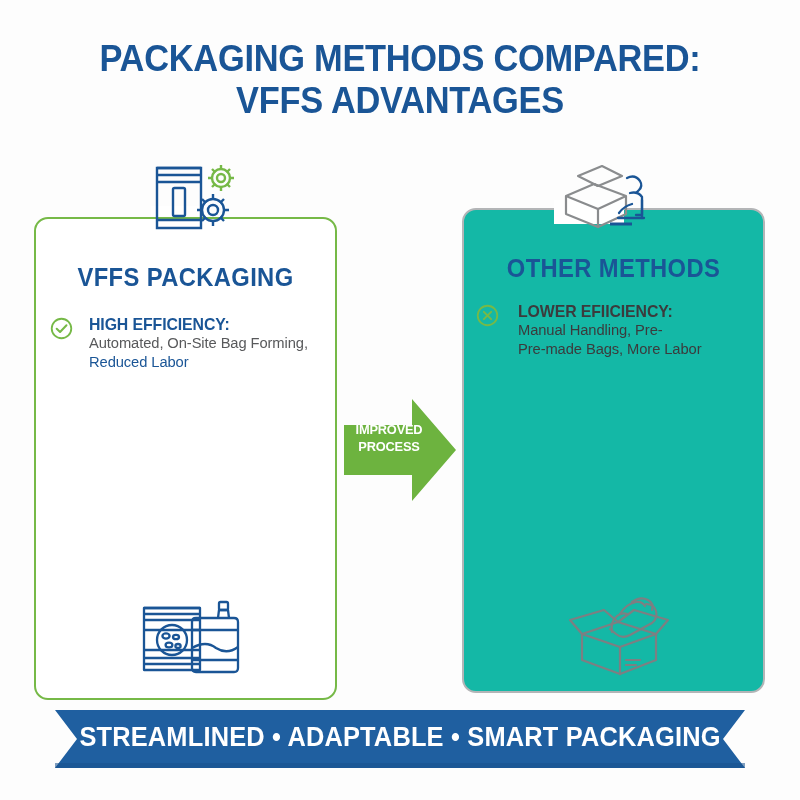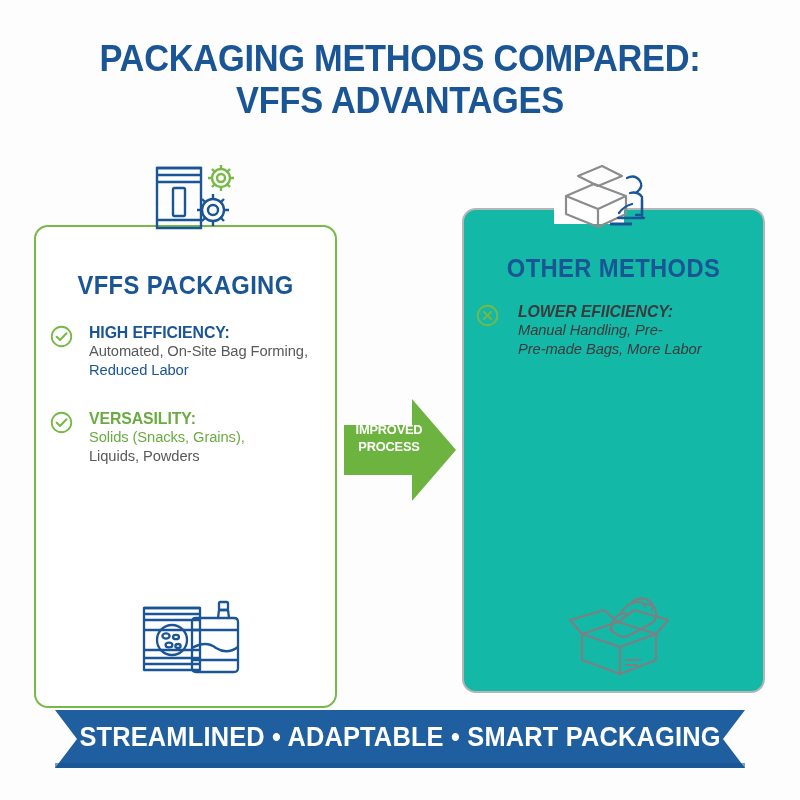--- a/index.html
+++ b/index.html
@@ -17,21 +17,21 @@
     text-align:center;color:#1a5596;
     font-weight:bold;font-size:37px;line-height:42px;
     letter-spacing:-0.3px;font-stretch:condensed;
     transform:scaleX(.93);transform-origin:center top;
   }
   .title .l2{display:block;}
 
   
   .panel{position:absolute;border-radius:14px;box-sizing:border-box;}
   .panel-left{
-    left:34px;top:225px;width:303px;height:483px;
+    left:34px;top:217px;width:303px;height:483px;
     border:2.5px solid #76b947;background:#ffffff;
   }
   .panel-right{
     left:462px;top:208px;width:303px;height:485px;
     border:2.5px solid #b3b5b7;background:#14b8a6;
   }
 
   .panel-head{
     position:absolute;left:0;top:44px;width:100%;
     text-align:center;color:#1a5596;
@@ -56,21 +56,21 @@
     white-space:nowrap;
   }
   .c-blue{color:#1a5596;}
   .c-green{color:#6aab42;}
   .c-gray{color:#58595b;}
   .c-dgray{color:#3b3b3d;}
 
   .left .item{margin-bottom:30px;}
   .right .item{margin-bottom:42px;}
   .right .list{left:12px;top:92px;width:290px;}
-  .right .item{padding-left:42px;font-style:italic;}
+  .right .item{padding-left:42px;}
 
   
   .arrow{position:absolute;left:344px;top:399px;width:112px;height:102px;}
   .arrow-label{
     position:absolute;left:348px;top:421px;width:82px;text-align:center;
     color:#ffffff;font-weight:bold;font-size:13.5px;line-height:17px;
     letter-spacing:-0.2px;transform:scaleX(.95);transform-origin:center;
   }
 
   
@@ -103,31 +103,20 @@
           <svg viewBox="0 0 24 24" width="23" height="23">
             <circle cx="12" cy="12" r="10.2" fill="none" stroke="#76b947" stroke-width="1.9"></circle>
             <path d="M7 12.3 L10.5 15.7 L17.2 8.6" fill="none" stroke="#76b947" stroke-width="2.1" stroke-linecap="round" stroke-linejoin="round"></path>
           </svg>
         </span>
         <div class="head c-blue">HIGH EFFICIENCY:</div>
         <div class="line c-gray">Automated, On-Site Bag Forming,</div>
         <div class="line c-blue">Reduced Labor</div>
       </div>
 
-      <div class="item">
-        <span class="mark">
-          <svg viewBox="0 0 24 24" width="23" height="23">
-            <circle cx="12" cy="12" r="10.2" fill="none" stroke="#76b947" stroke-width="1.9"></circle>
-            <path d="M7 12.3 L10.5 15.7 L17.2 8.6" fill="none" stroke="#76b947" stroke-width="2.1" stroke-linecap="round" stroke-linejoin="round"></path>
-          </svg>
-        </span>
-        <div class="head c-green">VERSASILITY:</div>
-        <div class="line c-green">Solids (Snacks, Grains),</div>
-        <div class="line c-gray">Liquids, Powders</div>
-      </div>
 
 
     </div>
   </div>
 
   <div class="panel panel-right right">
     <div class="panel-head">OTHER METHODS</div>
     <div class="list">
 
       <div class="item">

